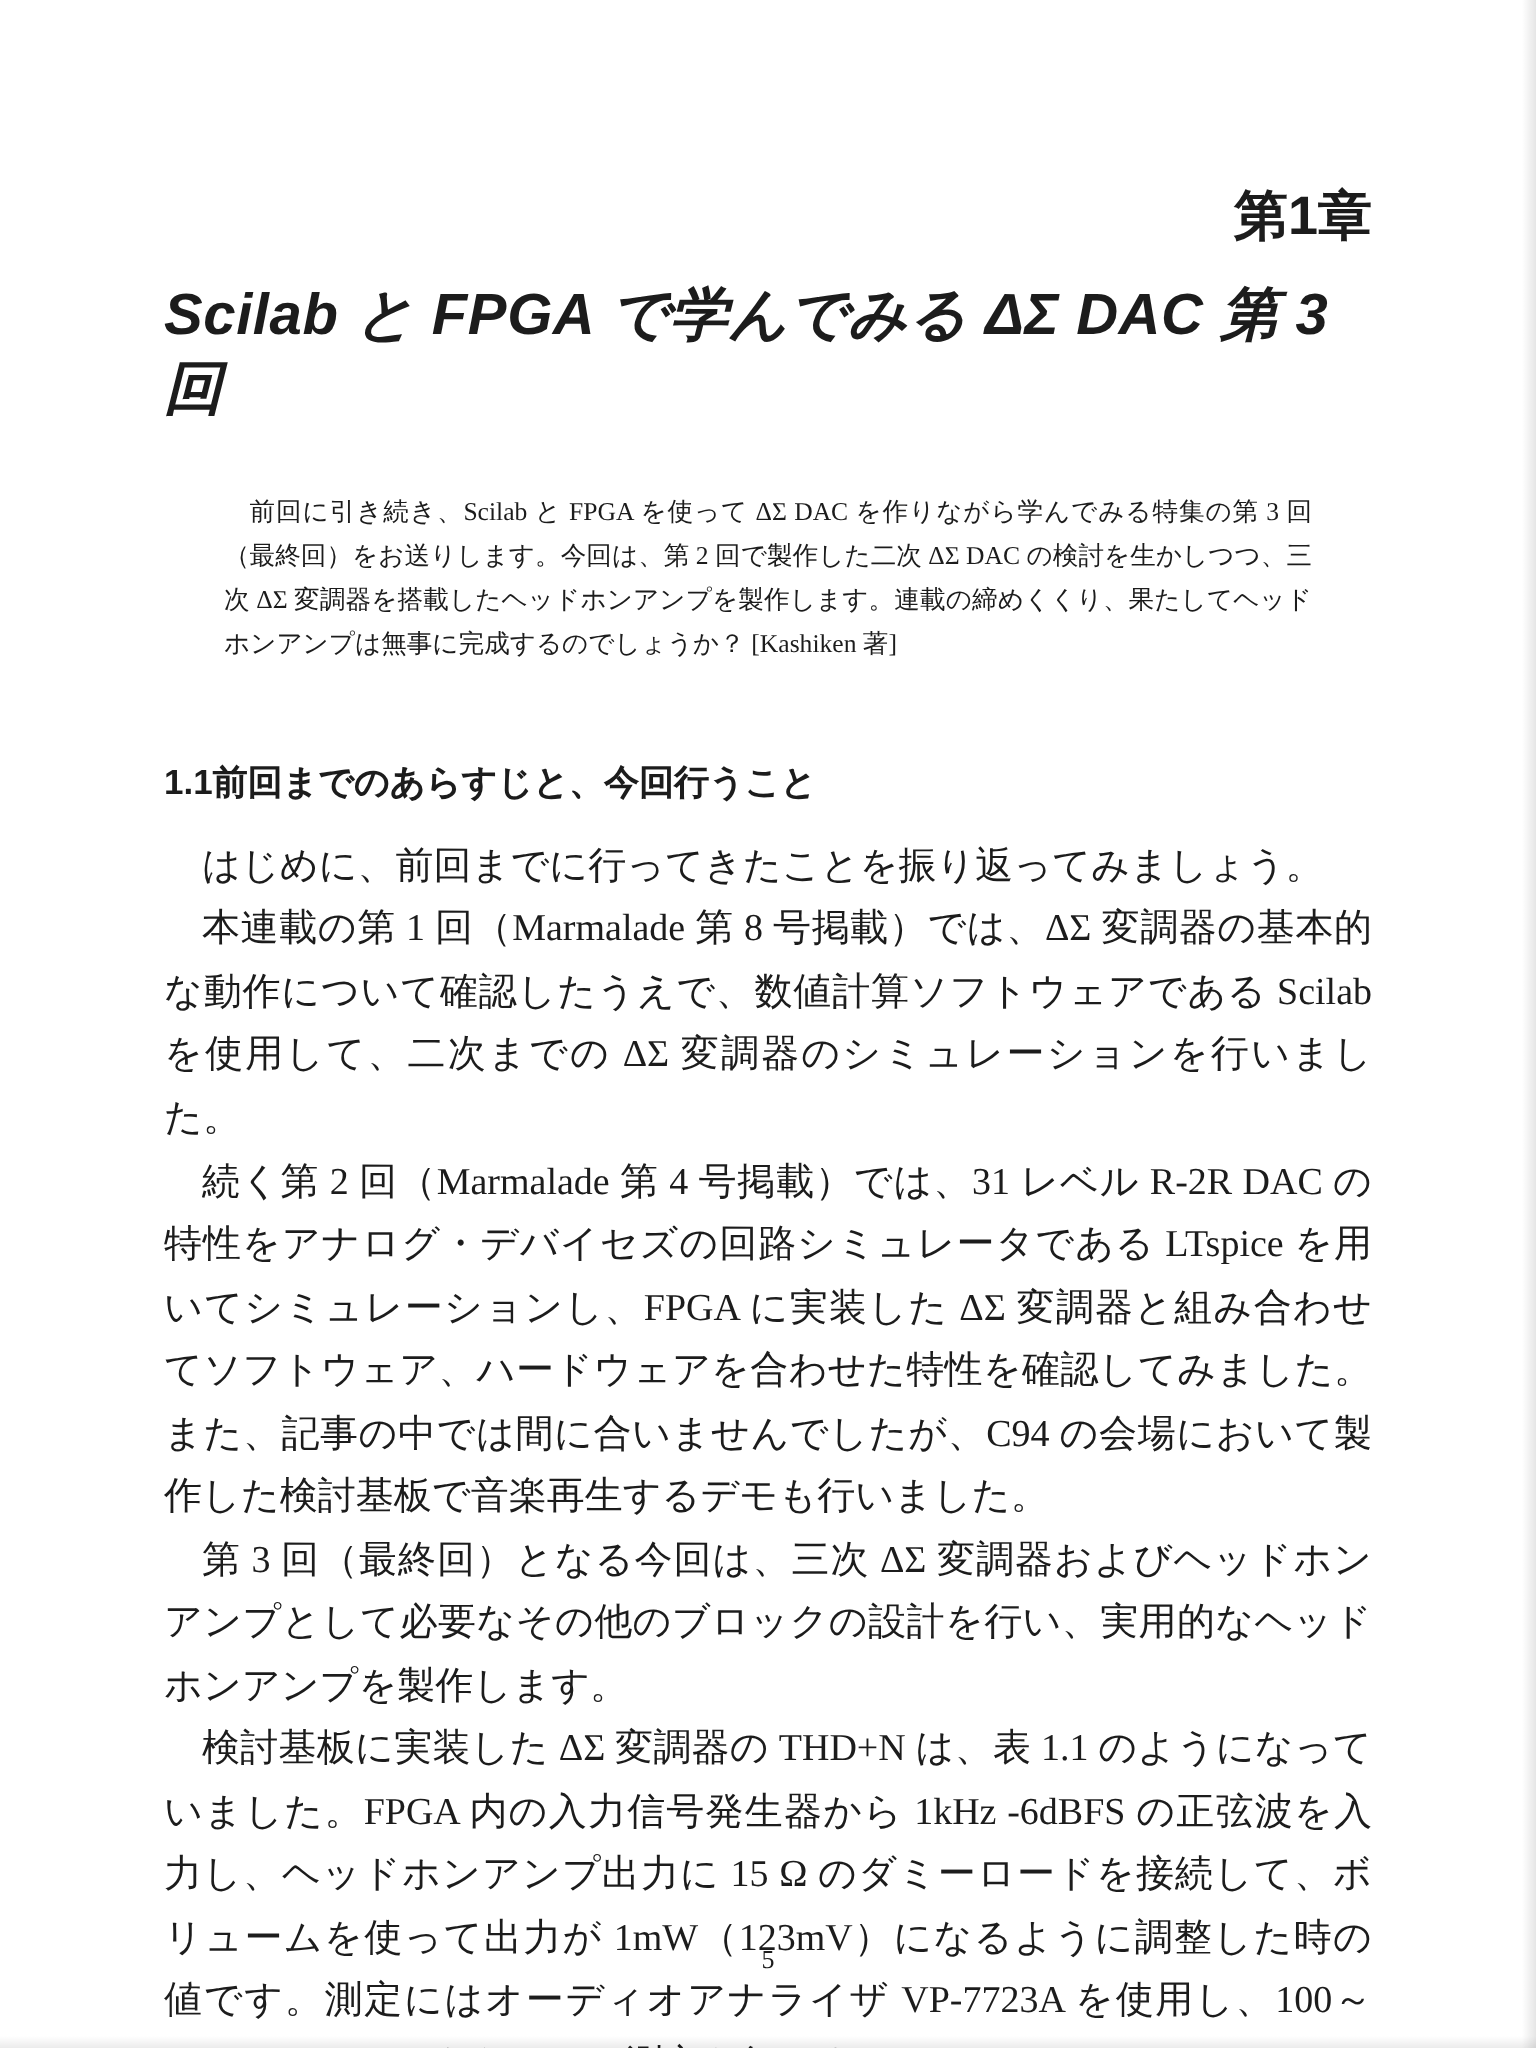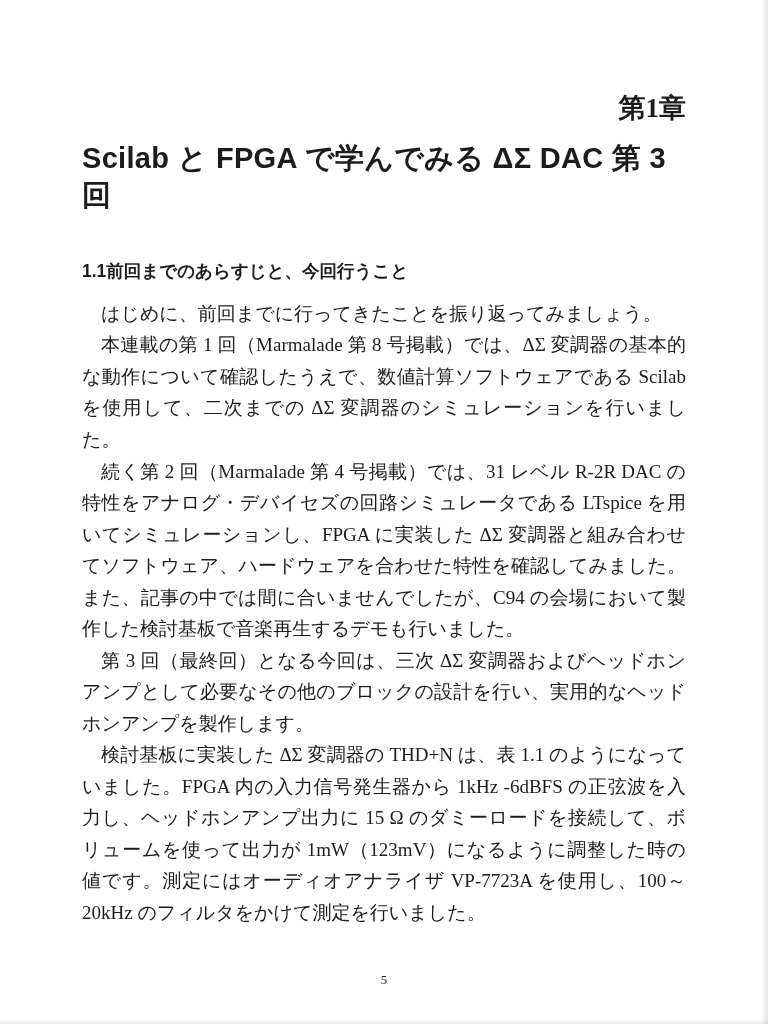--- a/index.html
+++ b/index.html
@@ -32,32 +32,33 @@
   .edge-bottom {
     position: absolute;
     left: 0; bottom: 0;
     width: 100%; height: 6px;
     background: linear-gradient(to bottom, rgba(0,0,0,0), rgba(0,0,0,0.08));
     pointer-events: none;
   }
   .chapter-label {
     margin-top: 92px;
     text-align: right;
-    font-family: Liberation Serif, serif;
+    font-family: Liberation Sans, sans-serif;
     font-weight: bold;
     font-size: 27px;
     line-height: 1.2;
   }
   .doc-title {
     margin: 16px 0 0 0;
     font-family: "Liberation Sans", "DejaVu Sans", sans-serif;
     font-weight: bold;
     font-size: 29px;
     line-height: 1.25;
     letter-spacing: 0.3px;
+    font-style: italic;
   }
   .abstract {
     margin: 32px 30px 0 30px;
     font-size: 12.8px;
     line-height: 1.72;
     text-align: justify;
     text-indent: 1em;
   }
   .section-heading {
     display: flex;
@@ -87,20 +88,21 @@
 </style>
 </head>
 <body>
 
 <div class="sheet">
 
   <div class="chapter-label">第1章</div>
 
   <h1 class="doc-title">Scilab と FPGA で学んでみる ΔΣ DAC 第 3 回</h1>
 
+  <p class="abstract">前回に引き続き、Scilab と FPGA を使って ΔΣ DAC を作りながら学んでみる特集の第 3 回（最終回）をお送りします。今回は、第 2 回で製作した二次 ΔΣ DAC の検討を生かしつつ、三次 ΔΣ 変調器を搭載したヘッドホンアンプを製作します。連載の締めくくり、果たしてヘッドホンアンプは無事に完成するのでしょうか？ [Kashiken 著]</p>
 
   <div class="section">
     <div class="section-heading">
       <span>1.1</span>
       <span>前回までのあらすじと、今回行うこと</span>
     </div>
     <p class="body-par">はじめに、前回までに行ってきたことを振り返ってみましょう。</p>
     <p class="body-par">本連載の第 1 回（Marmalade 第 8 号掲載）では、ΔΣ 変調器の基本的な動作について確認したうえで、数値計算ソフトウェアである Scilab を使用して、二次までの ΔΣ 変調器のシミュレーションを行いました。</p>
     <p class="body-par">続く第 2 回（Marmalade 第 4 号掲載）では、31 レベル R-2R DAC の特性をアナログ・デバイセズの回路シミュレータである LTspice を用いてシミュレーションし、FPGA に実装した ΔΣ 変調器と組み合わせてソフトウェア、ハードウェアを合わせた特性を確認してみました。また、記事の中では間に合いませんでしたが、C94 の会場において製作した検討基板で音楽再生するデモも行いました。</p>
     <p class="body-par">第 3 回（最終回）となる今回は、三次 ΔΣ 変調器およびヘッドホンアンプとして必要なその他のブロックの設計を行い、実用的なヘッドホンアンプを製作します。</p>

